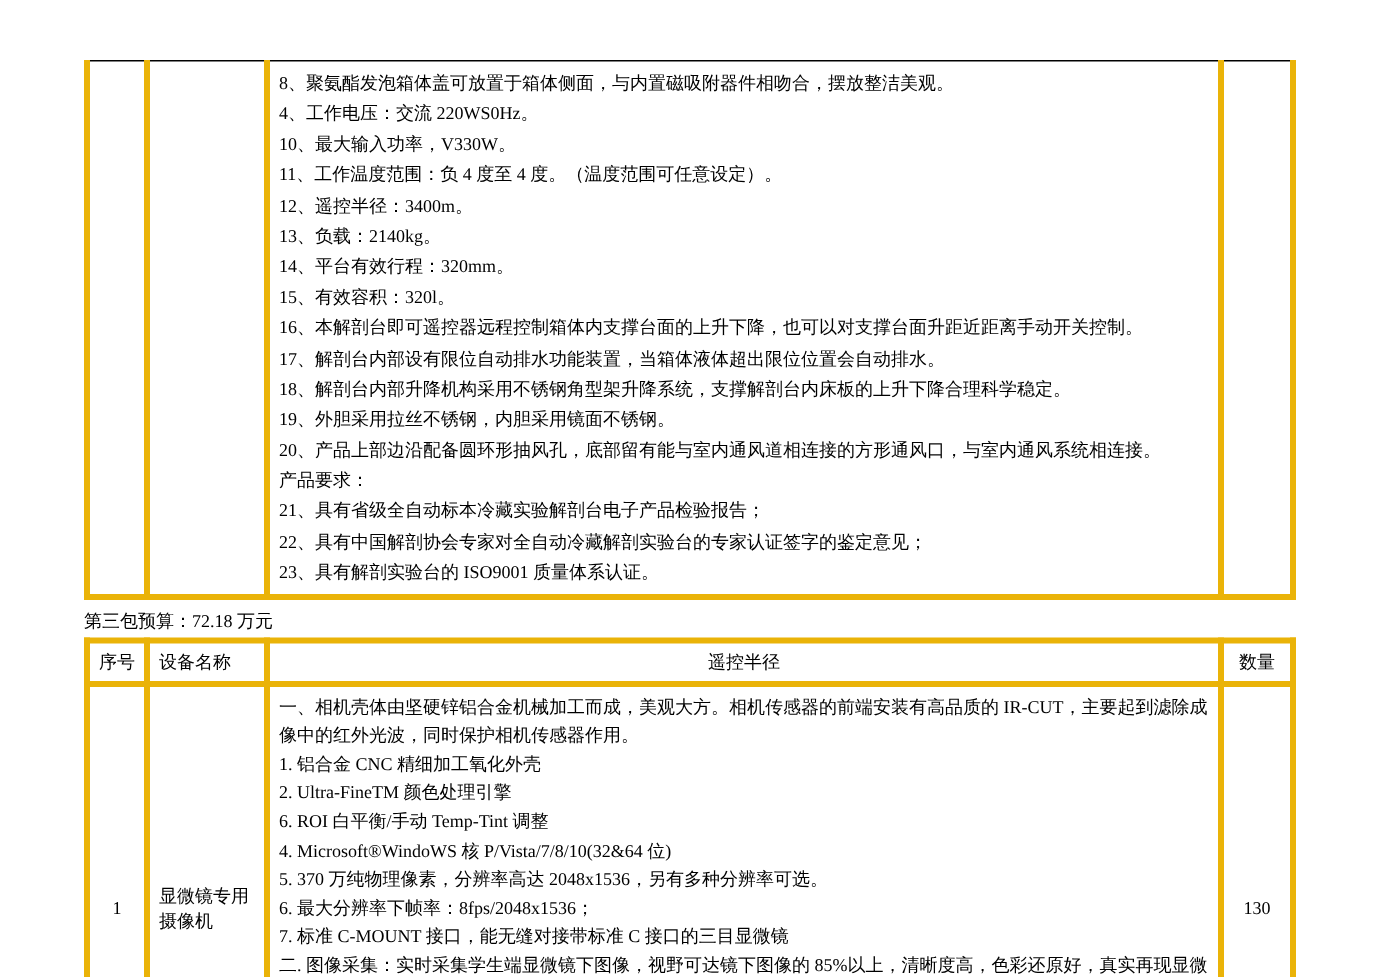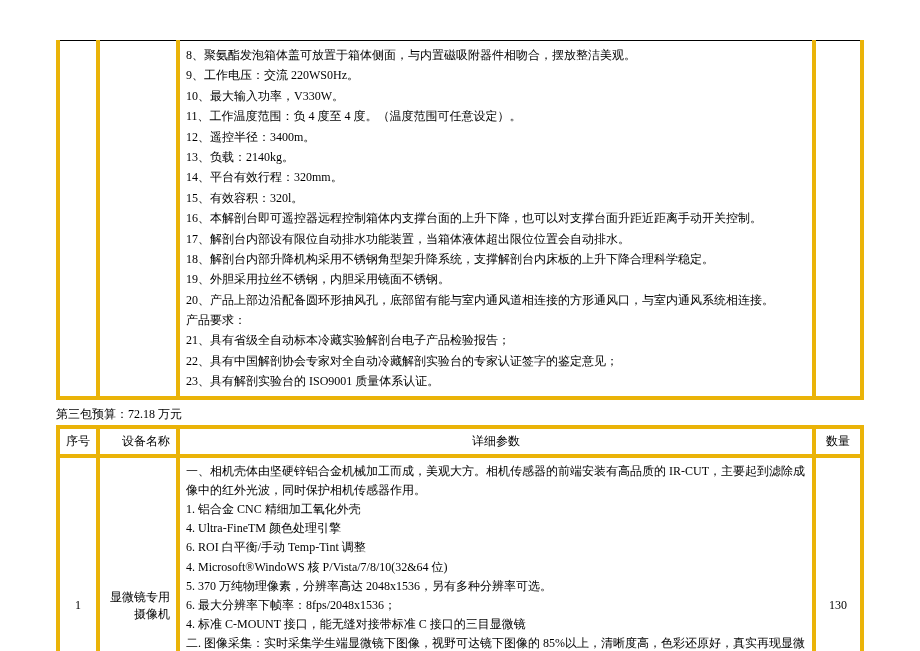--- a/index.html
+++ b/index.html
@@ -20,41 +20,41 @@
     td, th {
       border: 4px solid #eab308;
       padding: 4px 6px;
       vertical-align: middle;
       font-weight: normal;
       text-align: left;
       word-wrap: break-word;
     }
     th { text-align: center; }
     .col-index { width: 40px; text-align: center; }
-    .col-name  { width: 80px; text-align: right; }
+    .col-name  { width: 80px; text-align: left; }
     .col-qty   { width: 48px; text-align: center; }
     .spec-cell { line-height: 1.6; font-size: 12px; }
     .spec-line { display: block; }
     .budget-line { margin: 6px 0 2px 0; font-size: 12px; }
     .top-table td { border-top: 1px solid #000; }
     .top-spec { line-height: 1.7; }
     .top-table .left-empty { width: 40px; }
     .top-table .left-name  { width: 80px; }
   </style>
 </head>
 <body>
 
 <table class="top-table">
   <tbody>
       <tr>
     <td class="left-empty"></td>
     <td class="left-name"></td>
     <td class="spec-cell top-spec">
       <span class="spec-line">8、聚氨酯发泡箱体盖可放置于箱体侧面，与内置磁吸附器件相吻合，摆放整洁美观。</span>
-      <span class="spec-line">9、工作电压：交流 220WS0Hz。</span>
+      <span class="spec-line">4、工作电压：交流 220WS0Hz。</span>
       <span class="spec-line">10、最大输入功率，V330W。</span>
       <span class="spec-line">11、工作温度范围：负 4 度至 4 度。（温度范围可任意设定）。</span>
       <span class="spec-line">12、遥控半径：3400m。</span>
       <span class="spec-line">13、负载：2140kg。</span>
       <span class="spec-line">14、平台有效行程：320mm。</span>
       <span class="spec-line">15、有效容积：320l。</span>
       <span class="spec-line">16、本解剖台即可遥控器远程控制箱体内支撑台面的上升下降，也可以对支撑台面升距近距离手动开关控制。</span>
       <span class="spec-line">17、解剖台内部设有限位自动排水功能装置，当箱体液体超出限位位置会自动排水。</span>
       <span class="spec-line">18、解剖台内部升降机构采用不锈钢角型架升降系统，支撑解剖台内床板的上升下降合理科学稳定。</span>
       <span class="spec-line">19、外胆采用拉丝不锈钢，内胆采用镜面不锈钢。</span>
@@ -69,33 +69,33 @@
 </tbody>
   </table>
 
 <div class="budget-line">第三包预算：72.18 万元</div>
 
 <table>
   <tbody>
       <tr>
     <th class="col-index">序号</th>
     <th class="col-name">设备名称</th>
-    <th>详细参数</th>
+    <th>遥控半径</th>
     <th class="col-qty">数量</th>
   </tr>
   <tr>
     <td class="col-index">1</td>
     <td class="col-name">显微镜专用摄像机</td>
     <td class="spec-cell">
       <span class="spec-line">一、相机壳体由坚硬锌铝合金机械加工而成，美观大方。相机传感器的前端安装有高品质的 IR-CUT，主要起到滤除成像中的红外光波，同时保护相机传感器作用。</span>
       <span class="spec-line">1. 铝合金 CNC 精细加工氧化外壳</span>
-      <span class="spec-line">4. Ultra-FineTM 颜色处理引擎</span>
+      <span class="spec-line">2. Ultra-FineTM 颜色处理引擎</span>
       <span class="spec-line">6. ROI 白平衡/手动 Temp-Tint 调整</span>
       <span class="spec-line">4. Microsoft®WindoWS 核 P/Vista/7/8/10(32&amp;64 位)</span>
       <span class="spec-line">5. 370 万纯物理像素，分辨率高达 2048x1536，另有多种分辨率可选。</span>
       <span class="spec-line">6. 最大分辨率下帧率：8fps/2048x1536；</span>
-      <span class="spec-line">4. 标准 C-MOUNT 接口，能无缝对接带标准 C 接口的三目显微镜</span>
+      <span class="spec-line">7. 标准 C-MOUNT 接口，能无缝对接带标准 C 接口的三目显微镜</span>
       <span class="spec-line">二. 图像采集：实时采集学生端显微镜下图像，视野可达镜下图像的 85%以上，清晰度高，色彩还原好，真实再现显微镜下微观图像，进行连续拍照保存，自动间隔拍照、录像，标记/定标等，具有录像和录像回放功能；图像处理：调整、扩散、平滑处理、锐化处理、边沿检测、浮雕、锐化、马赛克、灰值化、图像合并、旋转、翻转、镜像、中值过滤及改变图像尺寸；图像管理 对图像文件进行新建、打开、编辑、保存和打印管理等功能；标注与测量：校准尺度后对图像进行直线、矩形、圆、椭圆、不规则图形、多边形及角度等数据的精确测量及文字、箭头标注；动态测量：观察动态图像时可以添加动态测量标志和文字、箭头标注；</span>
     </td>
     <td class="col-qty">130</td>
   </tr>
 </tbody>
   </table>
 
 </body></html>

